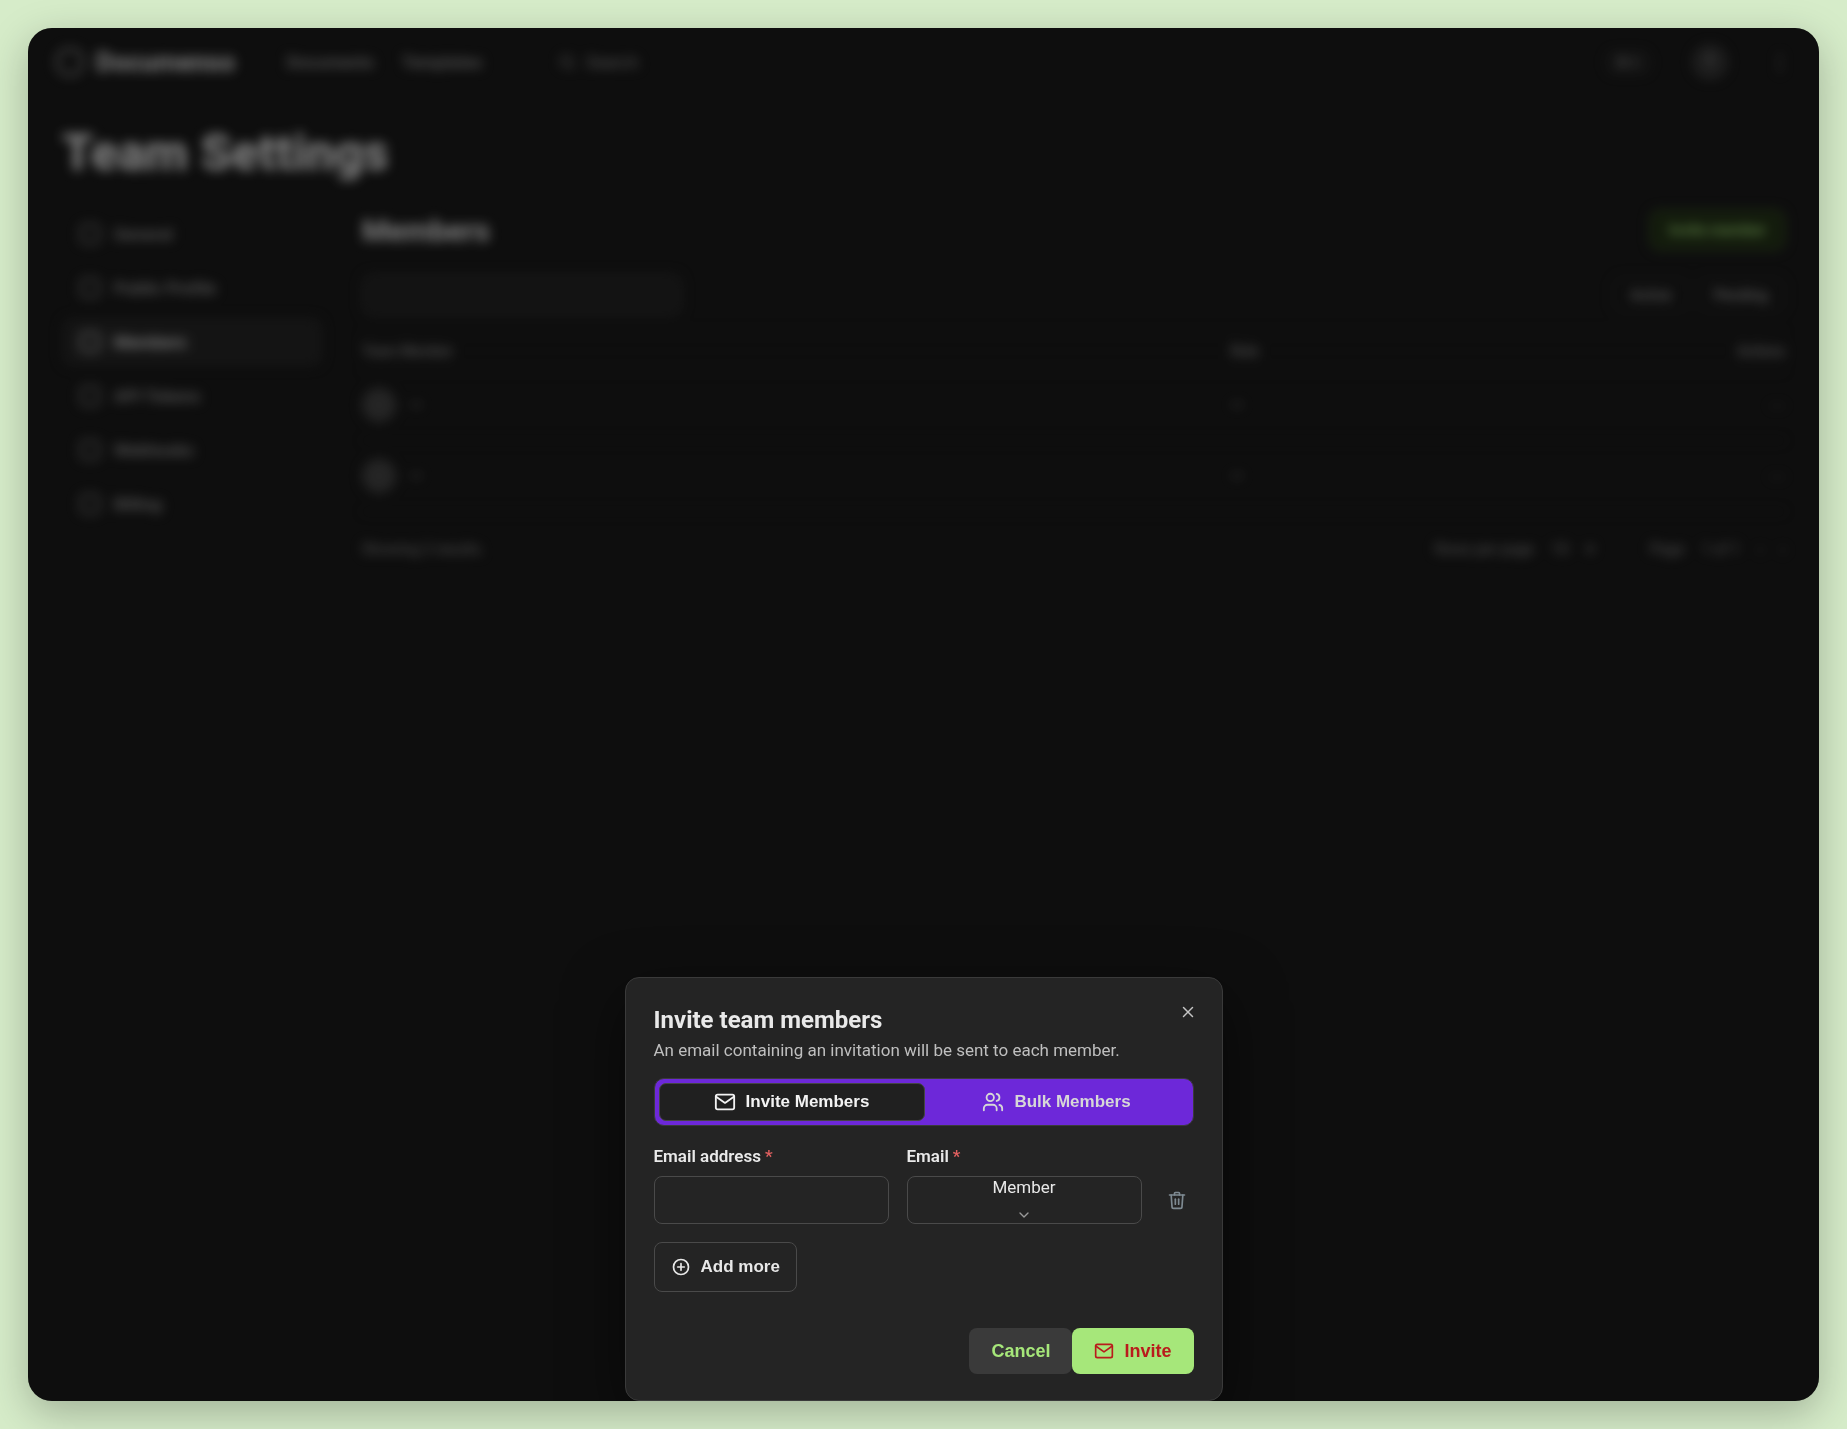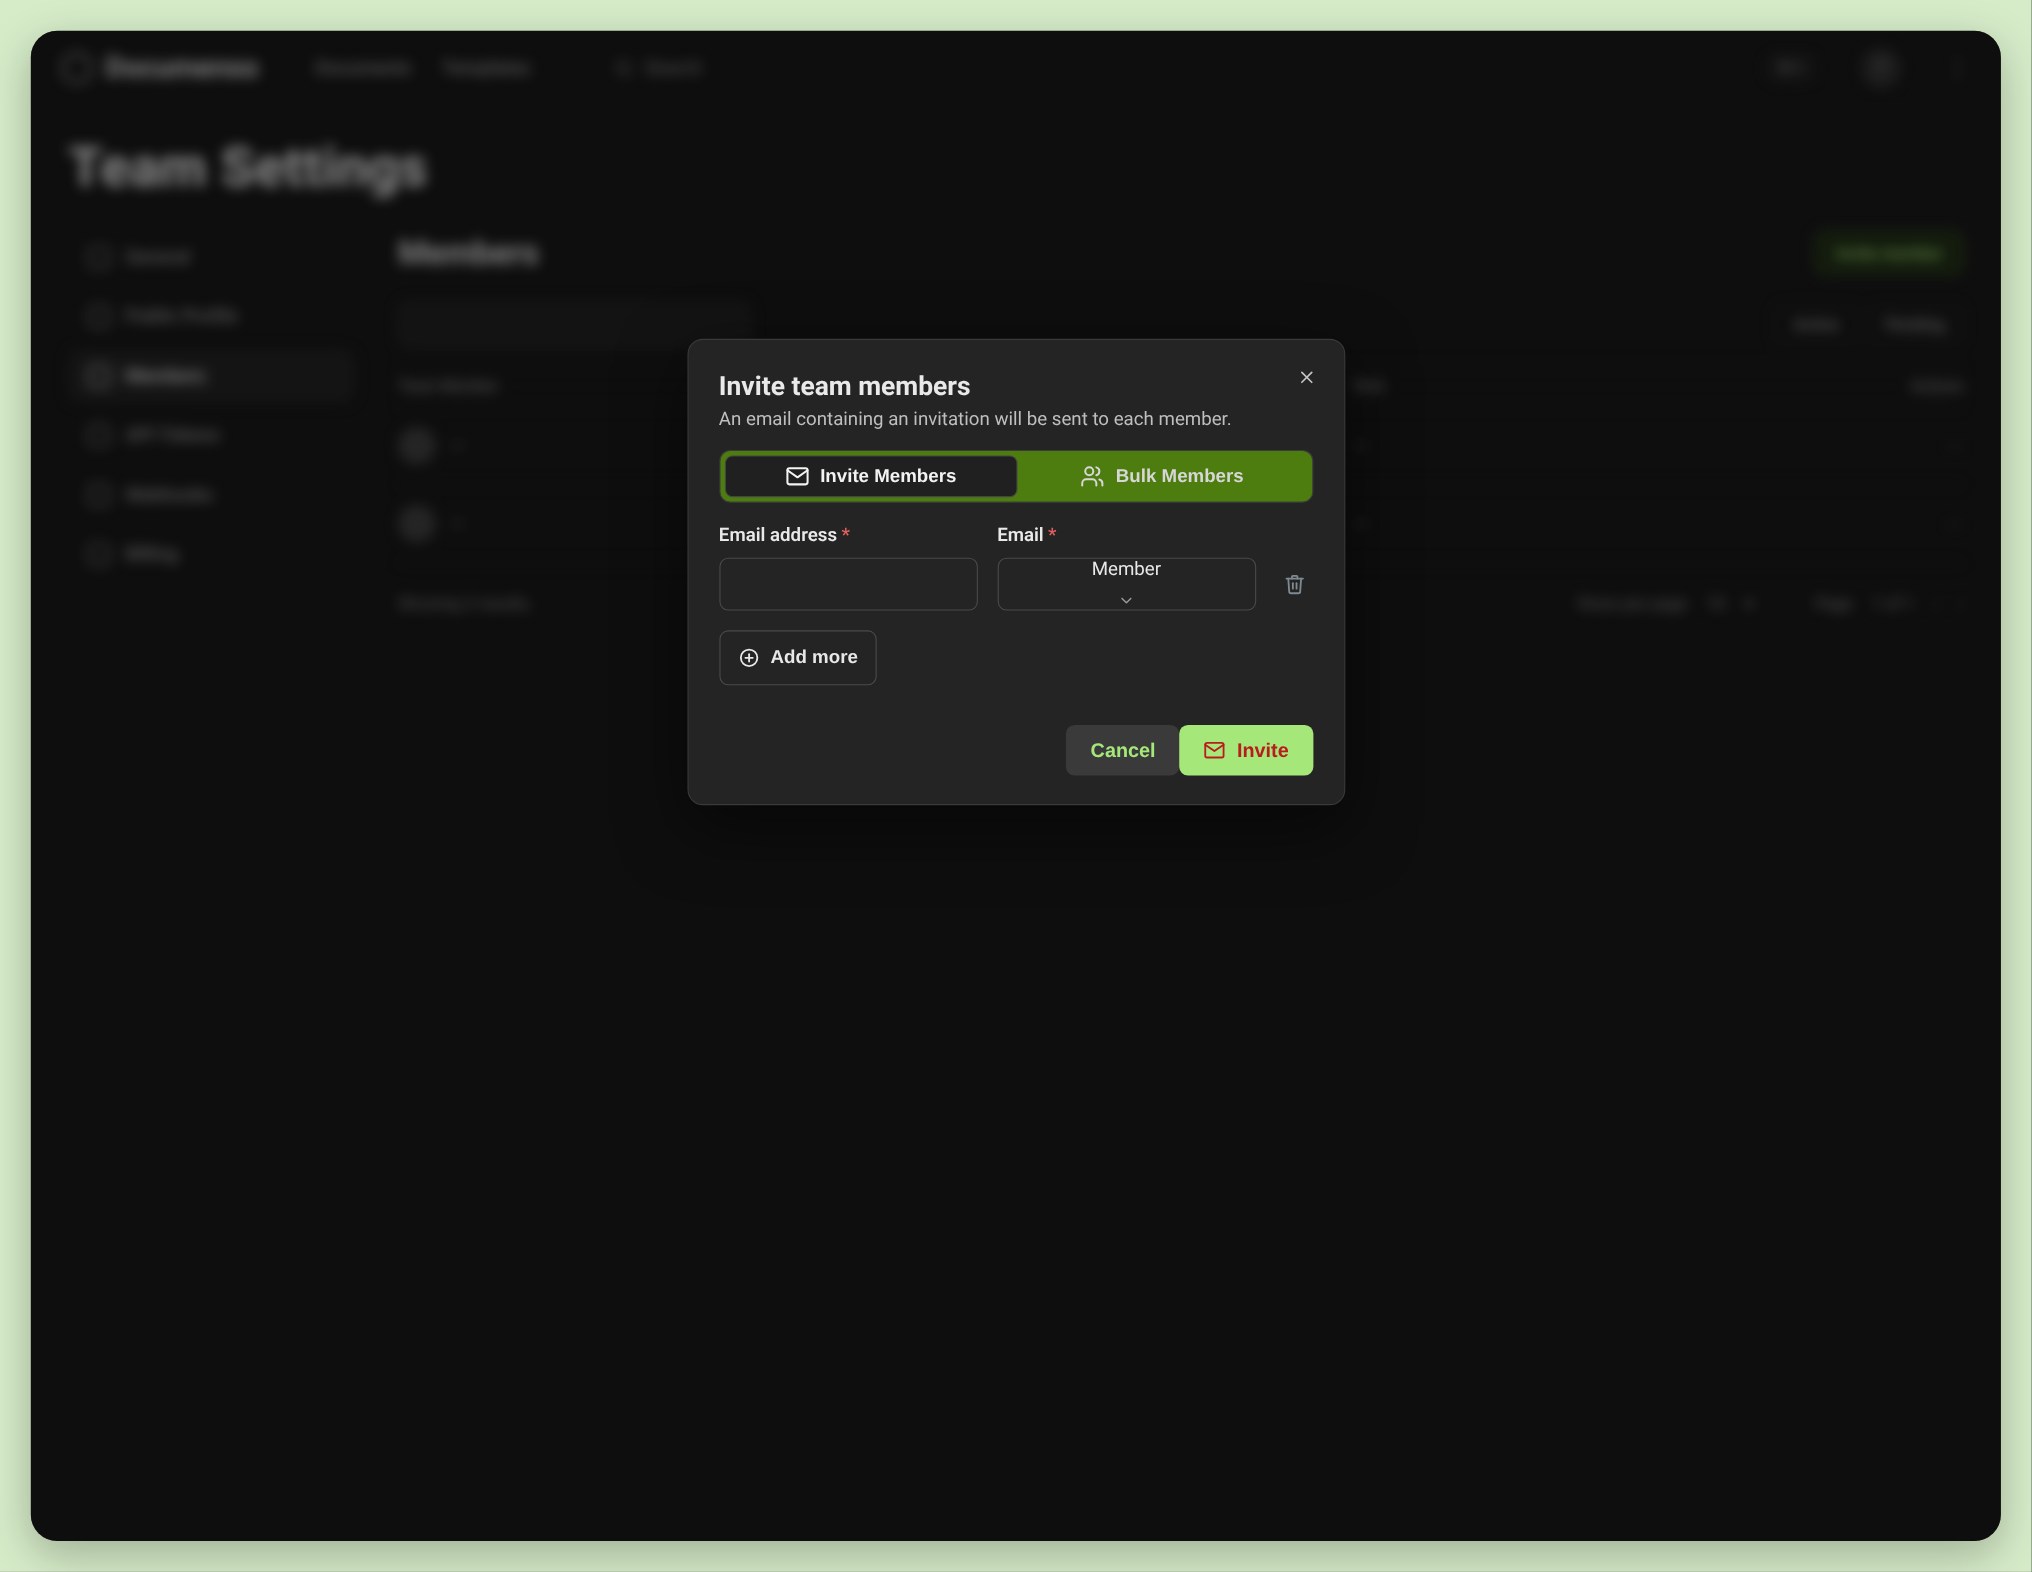--- a/index.html
+++ b/index.html
@@ -130,21 +130,21 @@
   .row-actions { color: #8a8a8a; }
   .pager {
     display: flex; align-items: center; gap: 18px;
     margin-top: 28px; color: #9a9a9a; font-size: 15px;
   }
 
   
   .overlay {
     position: absolute; inset: 0;
     background: rgba(0,0,0,0.45);
-    display: flex; align-items: flex-start; justify-content: center;
+    display: flex; align-items: flex-end; justify-content: center;
     padding-top: 280px;
   }
   .modal {
     width: 598px;
     background: #242424;
     border: 1px solid #3a3a3a;
     border-radius: 14px;
     padding: 28px 28px 26px 28px;
     color: #e9e9e9;
     position: relative;
@@ -160,21 +160,21 @@
     display: flex; align-items: center; justify-content: center;
   }
   .modal-title {
     font-size: 24px; font-weight: 700; margin-bottom: 6px;
   }
   .modal-sub {
     font-size: 17px; color: #bfbfbf; margin-bottom: 18px;
   }
 
   .seg {
-    display: flex; background: #4d7c0f;
+    display: flex; background: #6d28d9;
     border: 1px solid #3b3b3b; border-radius: 10px;
     padding: 4px; margin-bottom: 20px;
   }
   .seg-btn {
     flex: 1;
     display: flex; align-items: center; justify-content: center; gap: 10px;
     height: 38px;
     border-radius: 7px;
     font-weight: 600; font-size: 17px;
     color: #d7d7d7;

